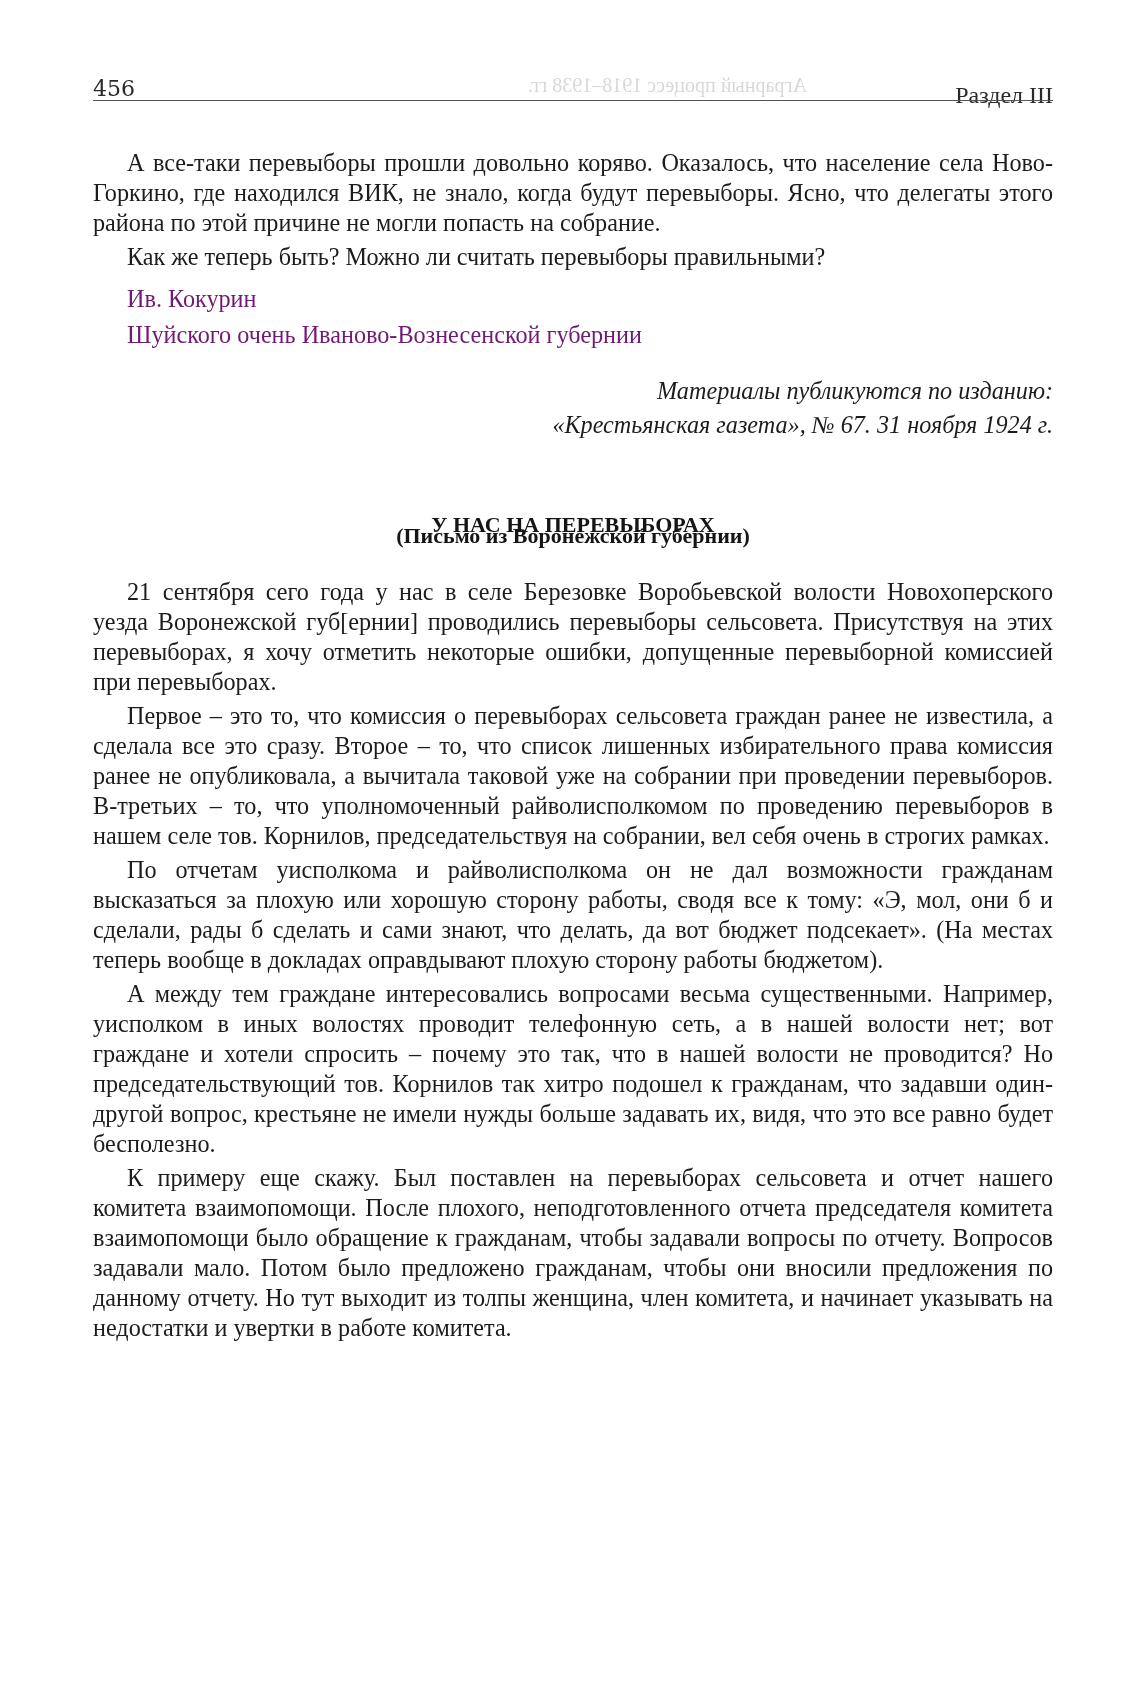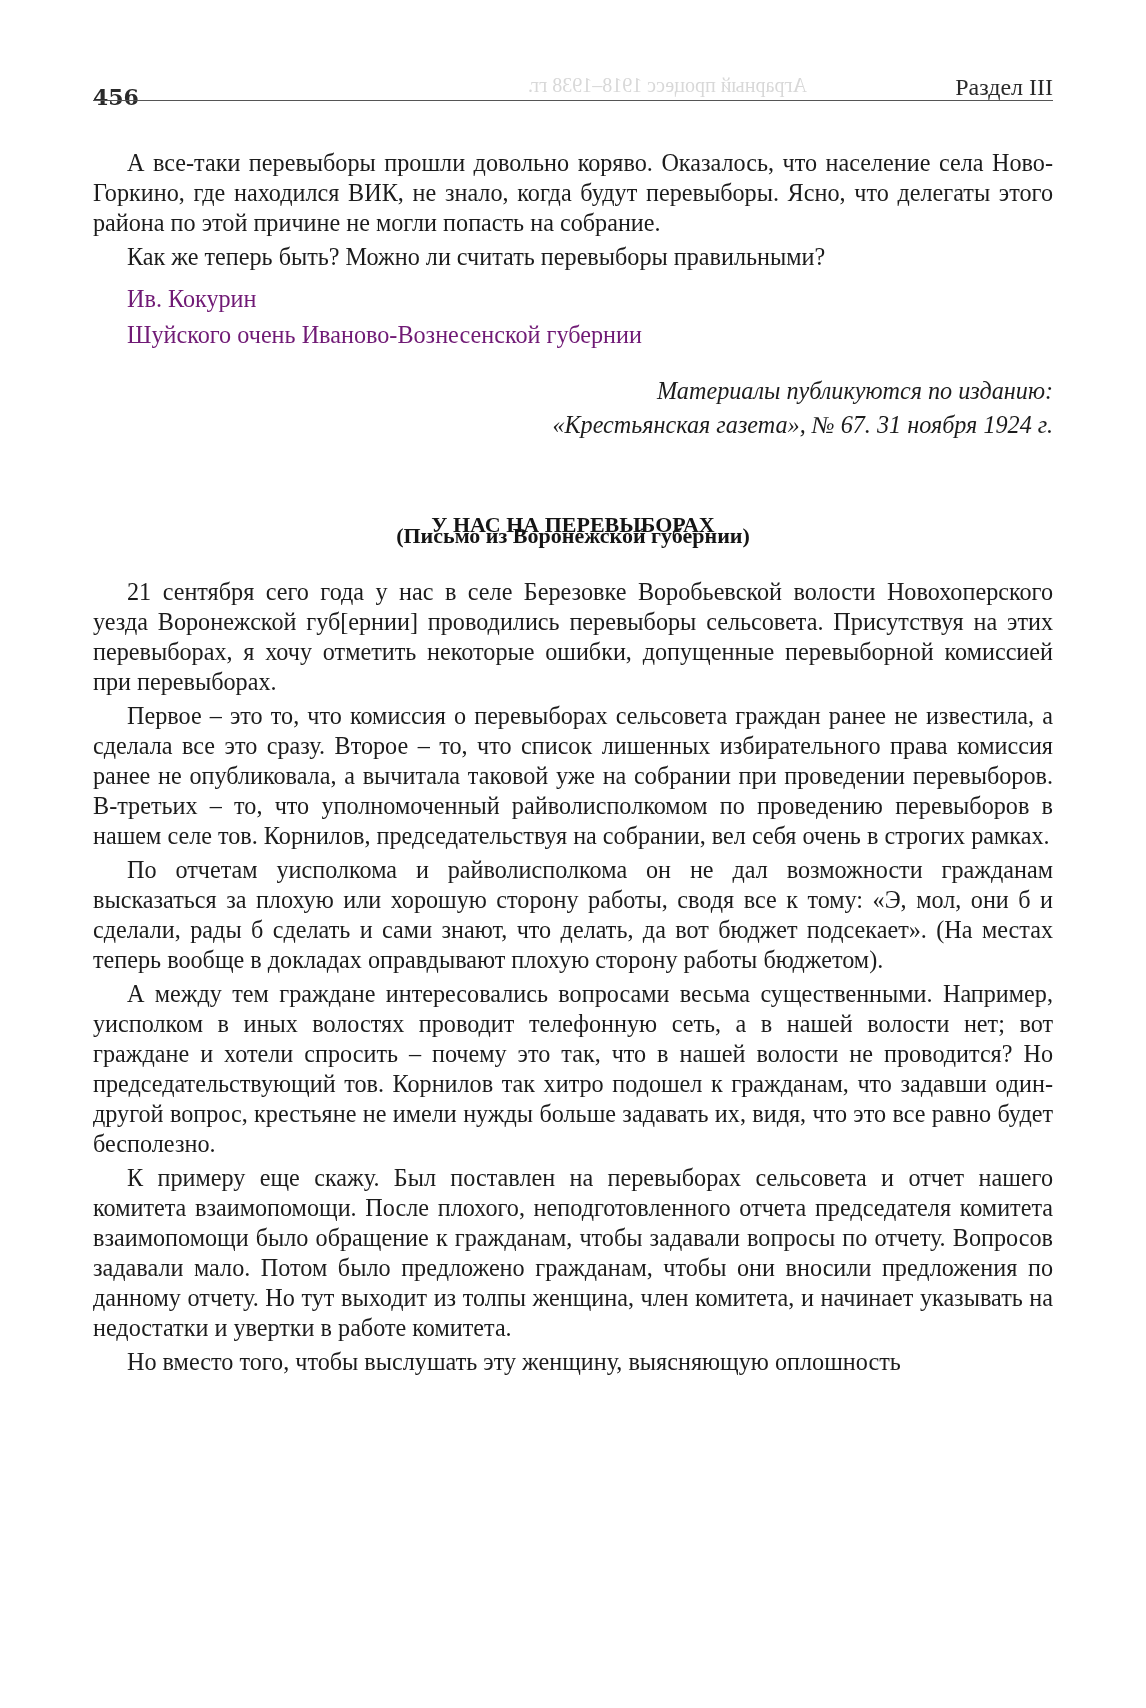--- a/index.html
+++ b/index.html
@@ -24,29 +24,29 @@
     .running-header {
       position: absolute;
       left: 0;
       top: 68px;
       width: 960px;
       height: 36px;
     }
     .page-number {
       position: absolute;
       left: 0;
-      top: 16px;
+      top: 8px;
       font-size: 22px;
-      font-weight: bold;
+      font-weight: normal;
       color: #2a2a2a;
     }
     .section-label {
       position: absolute;
       right: 0;
-      top: 6px;
+      top: 14px;
       font-family: "Liberation Serif", serif;
       font-size: 24px;
       color: #2a2a2a;
     }
     .ghost-header {
       position: absolute;
       left: 435px;
       top: 6px;
       font-family: "Liberation Serif", serif;
       font-size: 20px;
@@ -145,16 +145,15 @@
 
   <div class="article-title title-1">У НАС НА ПЕРЕВЫБОРАХ</div>
   <div class="article-title title-2">(Письмо из Воронежской губернии)</div>
 
   <div class="body-text block2">
     <p>21 сентября сего года у нас в селе Березовке Воробьевской волости Новохоперского уезда Воронежской губ[ернии] проводились перевыборы сельсовета. Присутствуя на этих перевыборах, я хочу отметить некоторые ошибки, допущенные перевыборной комиссией при перевыборах.</p>
     <p class="para-gap">Первое – это то, что комиссия о перевыборах сельсовета граждан ранее не известила, а сделала все это сразу. Второе – то, что список лишенных избирательного права комиссия ранее не опубликовала, а вычитала таковой уже на собрании при проведении перевыборов. В-третьих – то, что уполномоченный райволисполкомом по проведению перевыборов в нашем селе тов. Корнилов, председательствуя на собрании, вел себя очень в строгих рамках.</p>
     <p class="para-gap">По отчетам уисполкома и райволисполкома он не дал возможности гражданам высказаться за плохую или хорошую сторону работы, сводя все к тому: «Э, мол, они б и сделали, рады б сделать и сами знают, что делать, да вот бюджет подсекает». (На местах теперь вообще в докладах оправдывают плохую сторону работы бюджетом).</p>
     <p class="para-gap">А между тем граждане интересовались вопросами весьма существенными. Например, уисполком в иных волостях проводит телефонную сеть, а в нашей волости нет; вот граждане и хотели спросить – почему это так, что в нашей волости не проводится? Но председательствующий тов. Корнилов так хитро подошел к гражданам, что задавши один-другой вопрос, крестьяне не имели нужды больше задавать их, видя, что это все равно будет бесполезно.</p>
     <p class="para-gap">К примеру еще скажу. Был поставлен на перевыборах сельсовета и отчет нашего комитета взаимопомощи. После плохого, неподготовленного отчета председателя комитета взаимопомощи было обращение к гражданам, чтобы задавали вопросы по отчету. Вопросов задавали мало. Потом было предложено гражданам, чтобы они вносили предложения по данному отчету. Но тут выходит из толпы женщина, член комитета, и начинает указывать на недостатки и увертки в работе комитета.</p>
-    <p class="para-gap">Но вместо того, чтобы выслушать эту женщину, выясняющую оплошность</p>
   </div>
 
 </div>
 
 </body></html>

